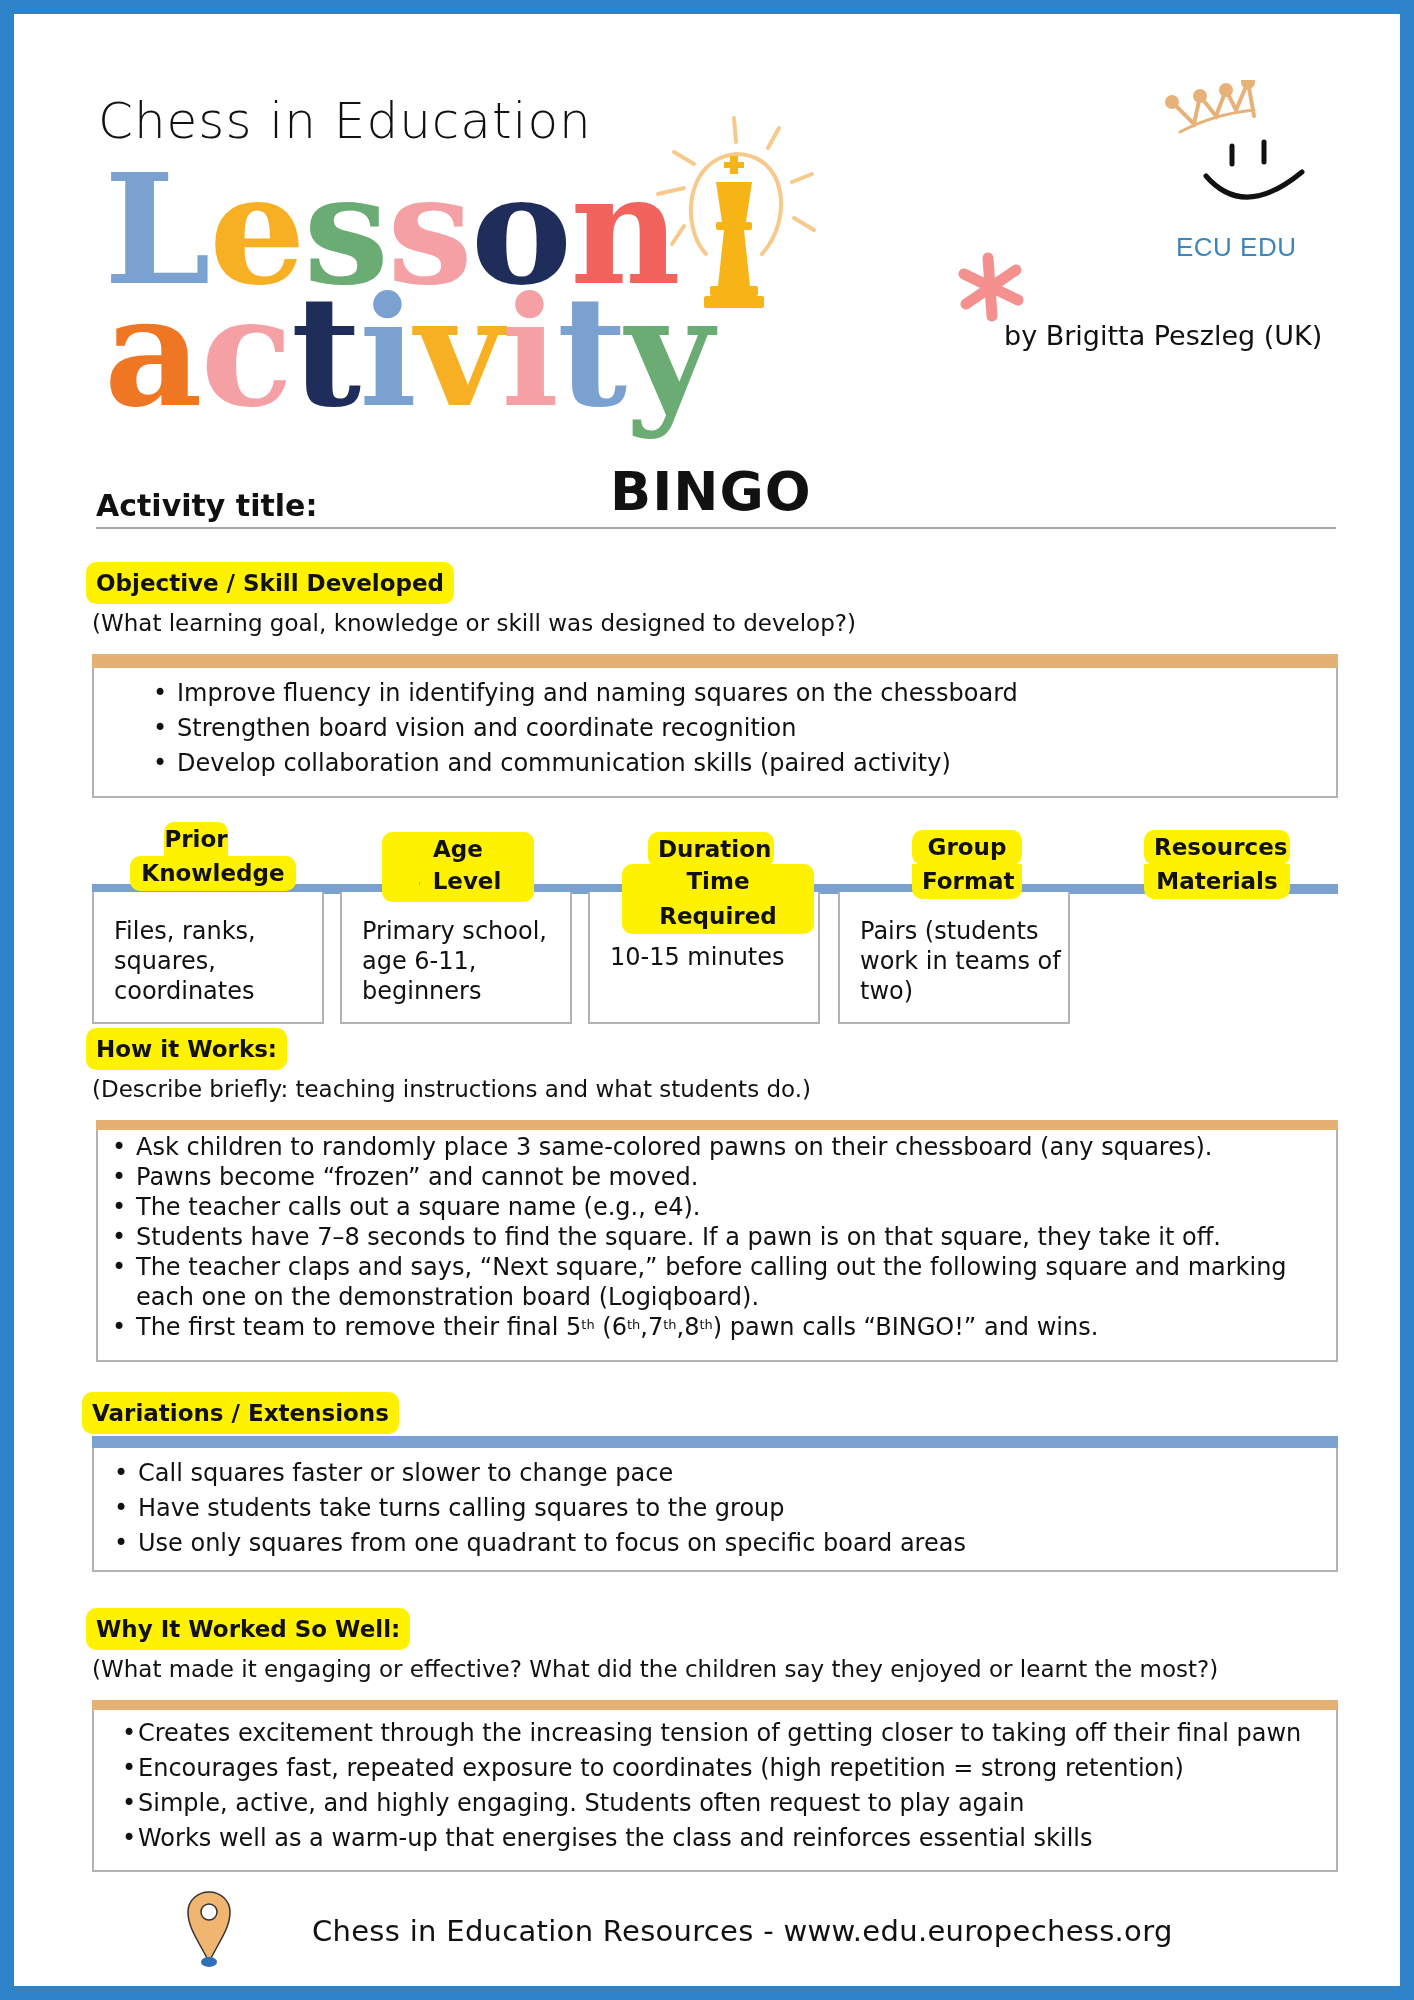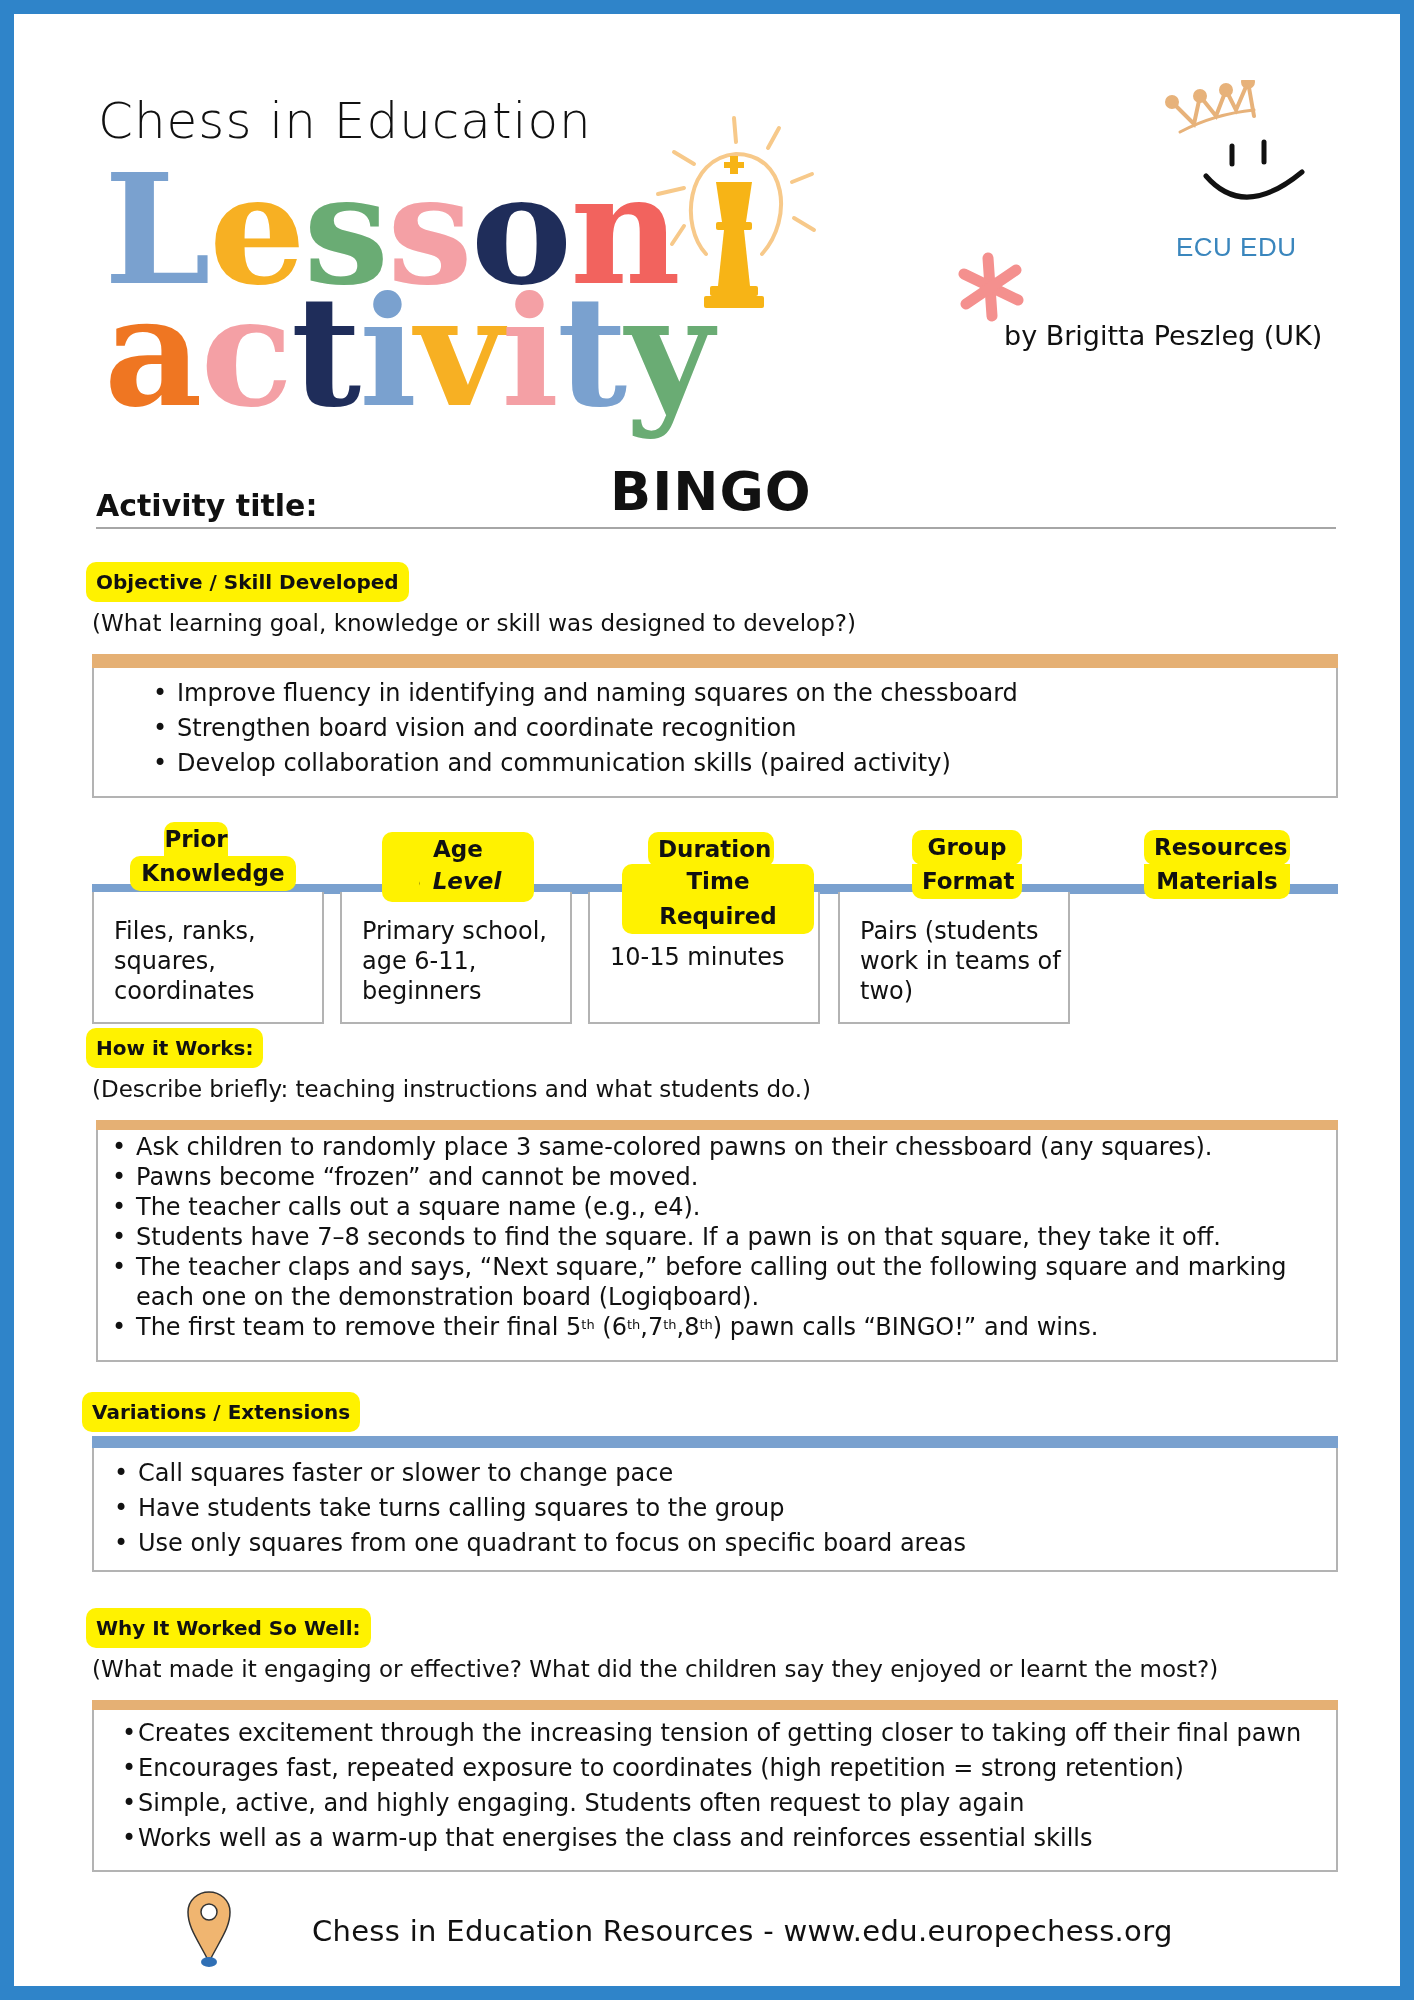--- a/index.html
+++ b/index.html
@@ -17,21 +17,21 @@
   .bulb { position: absolute; left: 630px; top: 100px; width: 180px; height: 210px; }
   .asterisk { position: absolute; left: 942px; top: 238px; width: 70px; height: 70px; }
   .crown-face { position: absolute; left: 1150px; top: 66px; width: 150px; height: 140px; }
   .ecu { position: absolute; left: 1162px; top: 218px; font-family: "Liberation Sans", sans-serif; font-size: 26px; color: #3a86bd; letter-spacing: 0.5px; }
   .author { position: absolute; left: 990px; top: 306px; font-size: 27px; color: #111; }
 
   .activity-label { position: absolute; left: 82px; top: 474px; font-size: 30px; font-weight: bold; }
   .activity-title { position: absolute; left: 596px; top: 446px; font-size: 54px; font-weight: bold; letter-spacing: 1px; }
   .title-rule { position: absolute; left: 82px; top: 513px; width: 1240px; height: 2px; background: #a6a6a6; }
 
-  .pill { position: absolute; background: #fff200; border-radius: 10px; font-weight: bold; font-size: 20px; padding: 8px 10px; color: #111; white-space: nowrap; }
+  .pill { position: absolute; background: #fff200; border-radius: 10px; font-weight: bold; font-size: 23px; padding: 8px 10px; color: #111; white-space: nowrap; }
   .hint { position: absolute; font-size: 23px; color: #111; }
 
   .box { position: absolute; left: 78px; width: 1246px; border: 2px solid #b3b3b3; background: #fff; }
   .box .bar { height: 14px; margin: -2px -2px 0 -2px; }
   .bar.tan { background: #e5b074; }
   .bar.blue { background: #7aa1cf; }
   .box ul { list-style: none; }
   .box li { position: relative; font-size: 24px; line-height: 35px; padding-left: 52px; }
   .box li::before { content: "\2022"; position: absolute; left: 28px; top: 0; font-size: 24px; }
   .box.tight li { line-height: 30px; padding-left: 38px; }
@@ -127,21 +127,21 @@
   <div class="card" style="left:326px;"><span>Primary school, age 6-11, beginners</span></div>
   <div class="card center" style="left:574px;">
       <span>10-15 minutes</span>
     </div>
   <div class="card" style="left:824px;"><span>Pairs (students work in teams of two)</span></div>
 
   <div class="card-tag" style="left:150px; top:808px; width:64px; padding:0; height:38px; border-radius:10px 10px 0 0;"><span>Prior</span></div>
   <div class="card-tag" style="left:116px; top:842px; width:166px;"><span>Knowledge</span></div>
 
   <div class="card-tag" style="left:368px; top:818px; width:152px;"><span>Age Group</span></div>
-  <div class="card-tag" style="left:406px; top:850px; width:94px; border-radius:0 0 10px 10px;font-style:italic;"><span>Level</span></div>
+  <div class="card-tag" style="left:406px; top:850px; width:94px; border-radius:0 0 10px 10px;"><span>Level</span></div>
 
   <div class="card-tag" style="left:634px; top:818px; width:126px;"><span>Duration</span></div>
   <div class="card-tag" style="left:608px; top:850px; width:192px;"><span>Time Required</span></div>
 
   <div class="card-tag" style="left:898px; top:816px; width:110px; padding:0 6px;"><span>Group</span></div>
   <div class="card-tag" style="left:898px; top:850px; width:110px; border-radius:0 0 10px 10px;"><span>Format</span></div>
 
   <div class="card-tag" style="left:1130px; top:816px; width:146px;"><span>Resources</span></div>
   <div class="card-tag" style="left:1130px; top:850px; width:146px; border-radius:0 0 10px 10px;"><span>Materials</span></div>
 

